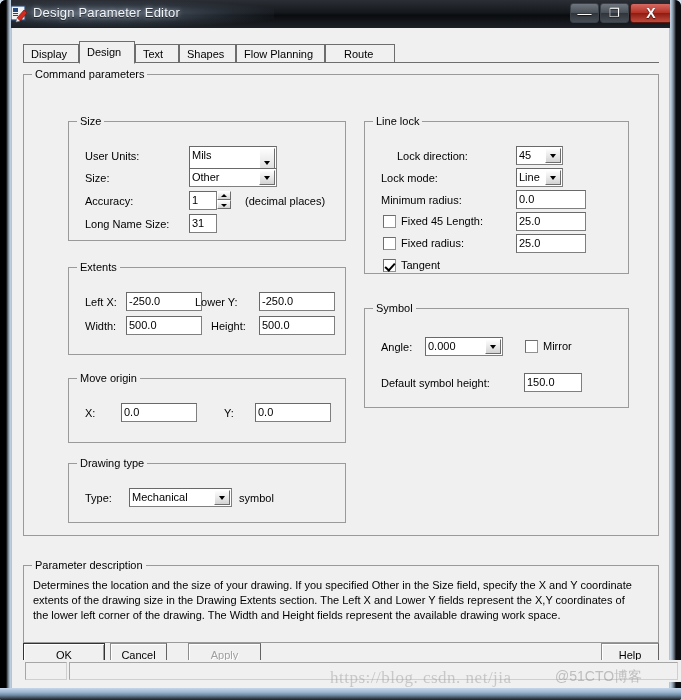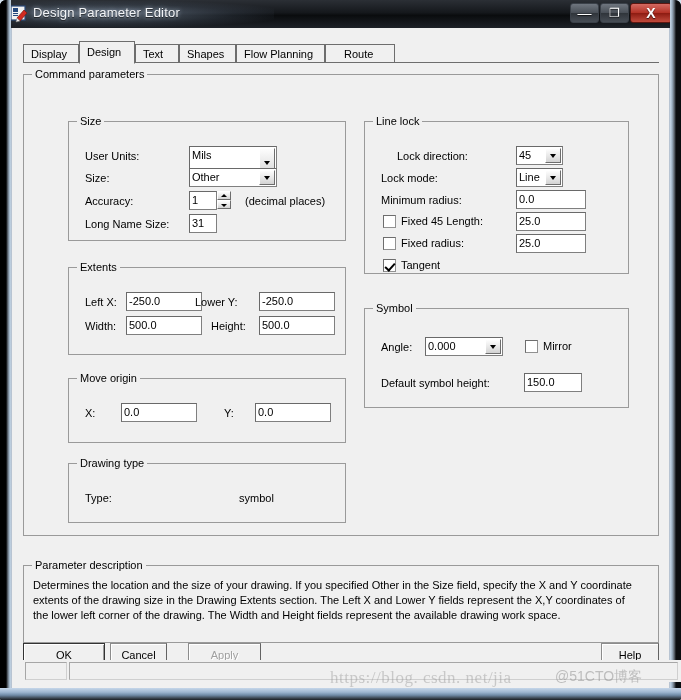--- a/index.html
+++ b/index.html
@@ -470,20 +470,24 @@
         <div class="textbox" style="left:52px; top:24px; width:76px; height:19px;">0.0</div>
 
         <div class="lbl" style="left:155px; top:28px;">Y:</div>
         <div class="textbox" style="left:186px; top:24px; width:76px; height:19px;">0.0</div>
       </div>
 
       <div class="group" style="left:44px; top:388px; width:278px; height:60px;">
         <div class="legend">Drawing type</div>
 
         <div class="lbl" style="left:16px; top:28px;">Type:</div>
+        <div class="combo" style="left:60px; top:24px; width:103px; height:19px;">
+          <span>Mechanical</span>
+          <span class="arrowbtn"></span>
+        </div>
         <div class="lbl" style="left:170px; top:28px;">symbol</div>
       </div>
 
       <div class="group" style="left:340px; top:46px; width:265px; height:153px;">
         <div class="legend">Line lock</div>
 
         <div class="lbl" style="left:0; top:28px;margin-left:32px;">Lock direction:</div>
         <div class="combo" style="left:151px; top:24px; width:47px; height:19px;">
           <span>45</span>
           <span class="arrowbtn"></span>

